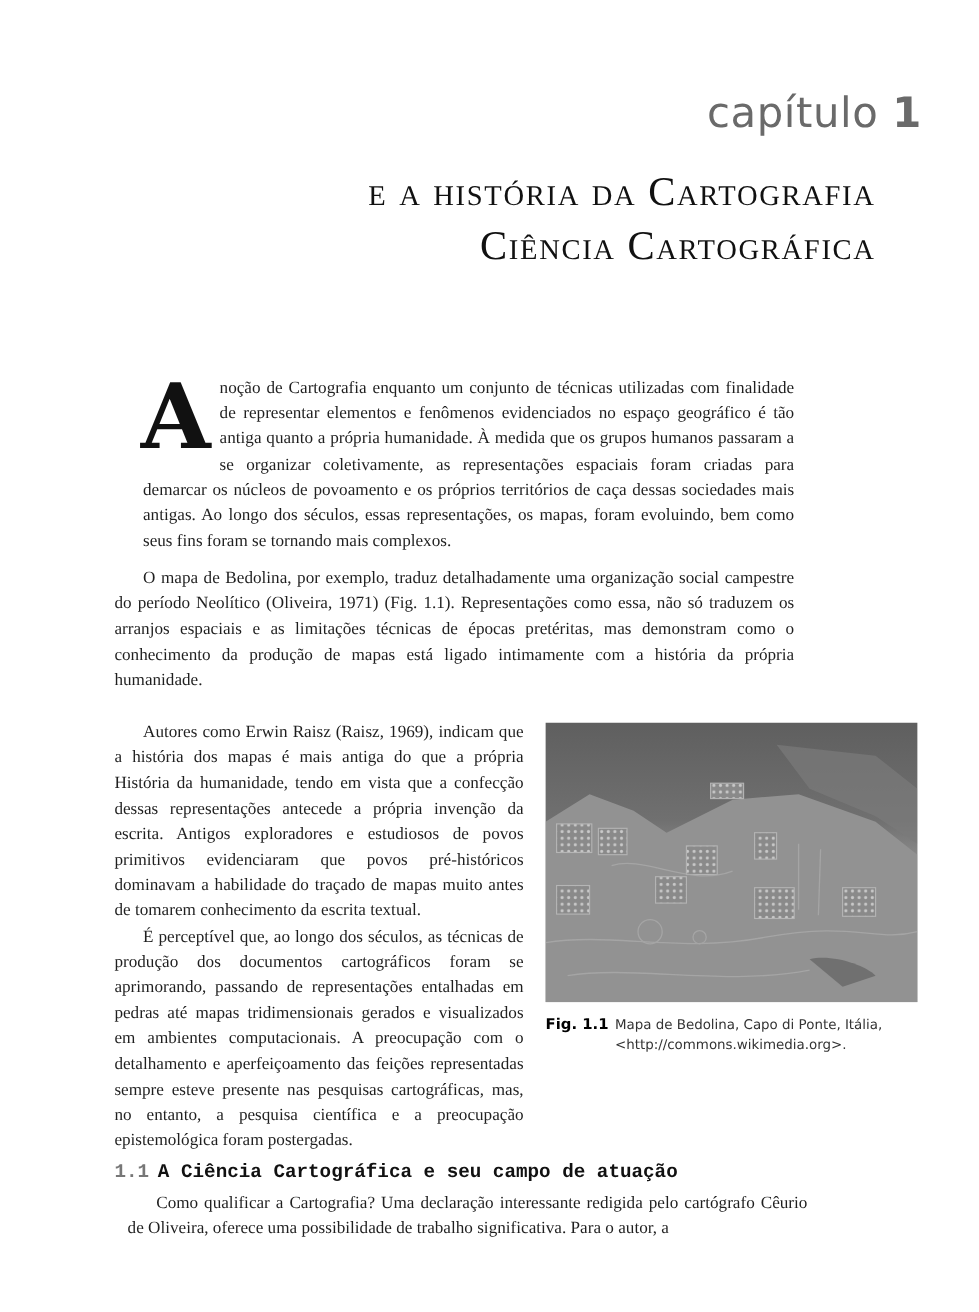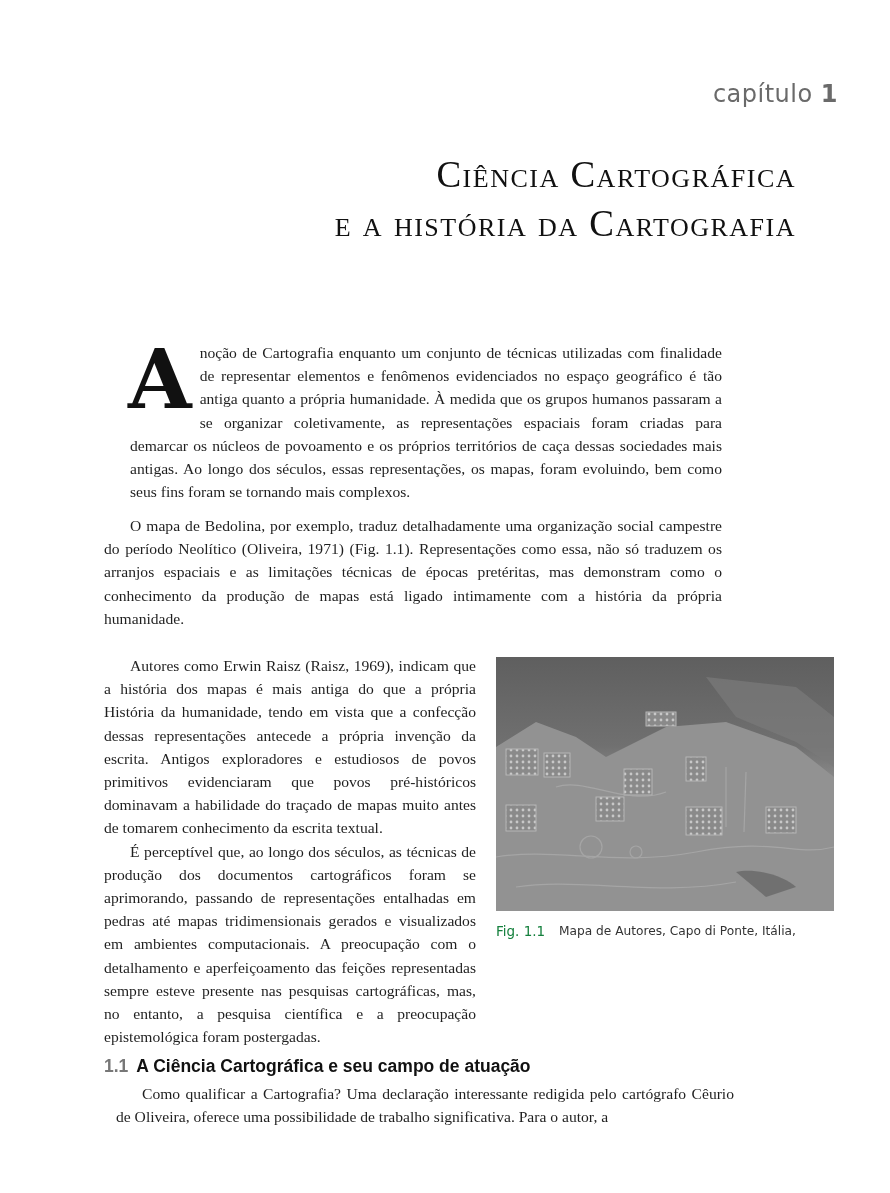--- a/index.html
+++ b/index.html
@@ -1,55 +1,55 @@
 <!DOCTYPE html>
 <html><head>
 <meta charset="utf-8">
 <style>
   html, body { margin:0; padding:0; background:#ffffff; }
   body { width:890px; height:1193px; position:relative; overflow:hidden; color:#1a1a1a; }
 
-  #chapter-label { position:absolute; right:52px; top:80px; font-family:"DejaVu Sans","Liberation Sans",sans-serif; font-size:24px; color:#6a6a6a; letter-spacing:0.5px; }
+  #chapter-label { position:absolute; right:52px; top:80px; font-family:"DejaVu Sans","Liberation Sans",sans-serif; font-size:38px; color:#6a6a6a; letter-spacing:0.5px; }
   #chapter-label b { color:#6a6a6a; font-weight:bold; }
 
   #chapter-title { position:absolute; right:94px; top:150px; text-align:right; font-family:"Liberation Serif","DejaVu Serif",serif; font-size:37px; line-height:49px; font-variant:small-caps; letter-spacing:1.5px; color:#111; }
 
   .body-text { font-family:"Liberation Serif","DejaVu Serif",serif; font-size:15.6px; line-height:23.2px; color:#1f1f1f; text-align:justify; }
 
   #p1 { position:absolute; left:130px; top:341px; width:592px; }
   #dropcap { float:left; font-family:"DejaVu Serif","Liberation Serif",serif; font-weight:bold; font-size:82px; line-height:64px; margin:6px 8px 0 -2px; color:#111; }
   #p2-wrap { position:absolute; left:104px; top:514px; width:618px; }
   .indent { text-indent:26px; }
 
   #col-left { position:absolute; left:104px; top:622px; width:372px;margin-top:32px; }
   #col-left p { margin:0; }
 
   #figure { position:absolute; left:496px; top:657px; width:338px; height:254px; background:#7d7d7d; overflow:hidden; }
   #figure svg { display:block; }
 
   #fig-caption { position:absolute; left:496px; top:922px; width:340px; font-family:"DejaVu Sans","Liberation Sans",sans-serif; font-size:12.2px; line-height:18.6px; color:#333; }
-  #fig-label { position:absolute; left:0; top:0; font-weight:normal; font-size:13.5px; color:#15803d; }
+  #fig-label { position:absolute; left:0; top:0; font-weight:bold; font-size:13.5px; color:#000000; }
   #fig-text { position:absolute; left:63px; top:0; width:270px; }
 
-  #section-heading { position:absolute; left:104px; top:1056px; font-family:Liberation Sans, sans-serif; font-size:17.5px; font-weight:bold; color:#111; }
+  #section-heading { position:absolute; left:104px; top:1056px; font-family:Liberation Mono, monospace; font-size:17.5px; font-weight:bold; color:#111; }
   #section-num { color:#777; margin-right:8px; }
 
   #p-last { position:absolute; left:116px; top:1082px; width:618px; }
 </style>
 </head>
 <body>
 
 <div id="chapter-label">
   <span>capítulo</span>
   <b>1</b>
 </div>
 
 <div id="chapter-title">
+  <div>e a história da Cartografia</div>
   <div>Ciência Cartográfica</div>
-  <div>e a história da Cartografia</div>
 </div>
 
 <div id="p1" class="body-text">
   <span id="dropcap">A</span><span> noção de Cartografia enquanto um conjunto de técnicas utilizadas com finalidade de representar elementos e fenômenos evidenciados no espaço geográfico é tão antiga quanto a própria humanidade. À medida que os grupos humanos passaram a se organizar coletivamente, as representações espaciais foram criadas para demarcar os núcleos de povoamento e os próprios territórios de caça dessas sociedades mais antigas. Ao longo dos séculos, essas representações, os mapas, foram evoluindo, bem como seus fins foram se tornando mais complexos.</span>
 </div>
 
 <div id="p2-wrap" class="body-text indent">O mapa de Bedolina, por exemplo, traduz detalhadamente uma organização social campestre do período Neolítico (Oliveira, 1971) (Fig. 1.1). Representações como essa, não só traduzem os arranjos espaciais e as limitações técnicas de épocas pretéritas, mas demonstram como o conhecimento da produção de mapas está ligado intimamente com a história da própria humanidade.</div>
 
 <div id="col-left" class="body-text">
   <p class="indent">Autores como Erwin Raisz (Raisz, 1969), indicam que a história dos mapas é mais antiga do que a própria História da humanidade, tendo em vista que a confecção dessas representações antecede a própria invenção da escrita. Antigos exploradores e estudiosos de povos primitivos evidenciaram que povos pré-históricos dominavam a habilidade do traçado de mapas muito antes de tomarem conhecimento da escrita textual.</p>
@@ -92,21 +92,22 @@
       <path d="M230 110 L230 170 M250 115 L248 175"></path>
       <path d="M20 230 C80 220 160 240 240 225"></path>
     </g>
     <path d="M240 215 C260 210 290 220 300 230 L270 240 Z" fill="#5a5a5a" opacity="0.6"></path>
   </svg>
 </div>
 
 <div id="fig-caption">
   <span id="fig-label">Fig. 1.1</span>
   <div id="fig-text">
-    <div>Mapa de Autores, Capo di Ponte, Itália,</div>
+    <div>Mapa de Bedolina, Capo di Ponte, Itália,</div>
+    <div>&lt;http://commons.wikimedia.org&gt;.</div>
   </div>
 </div>
 
 <div id="section-heading">
   <span id="section-num">1.1</span><span>A Ciência Cartográfica e seu campo de atuação</span>
 </div>
 
 <div id="p-last" class="body-text indent">Como qualificar a Cartografia? Uma declaração interessante redigida pelo cartógrafo Cêurio de Oliveira, oferece uma possibilidade de trabalho significativa. Para o autor, a</div>
 
 </body></html>

